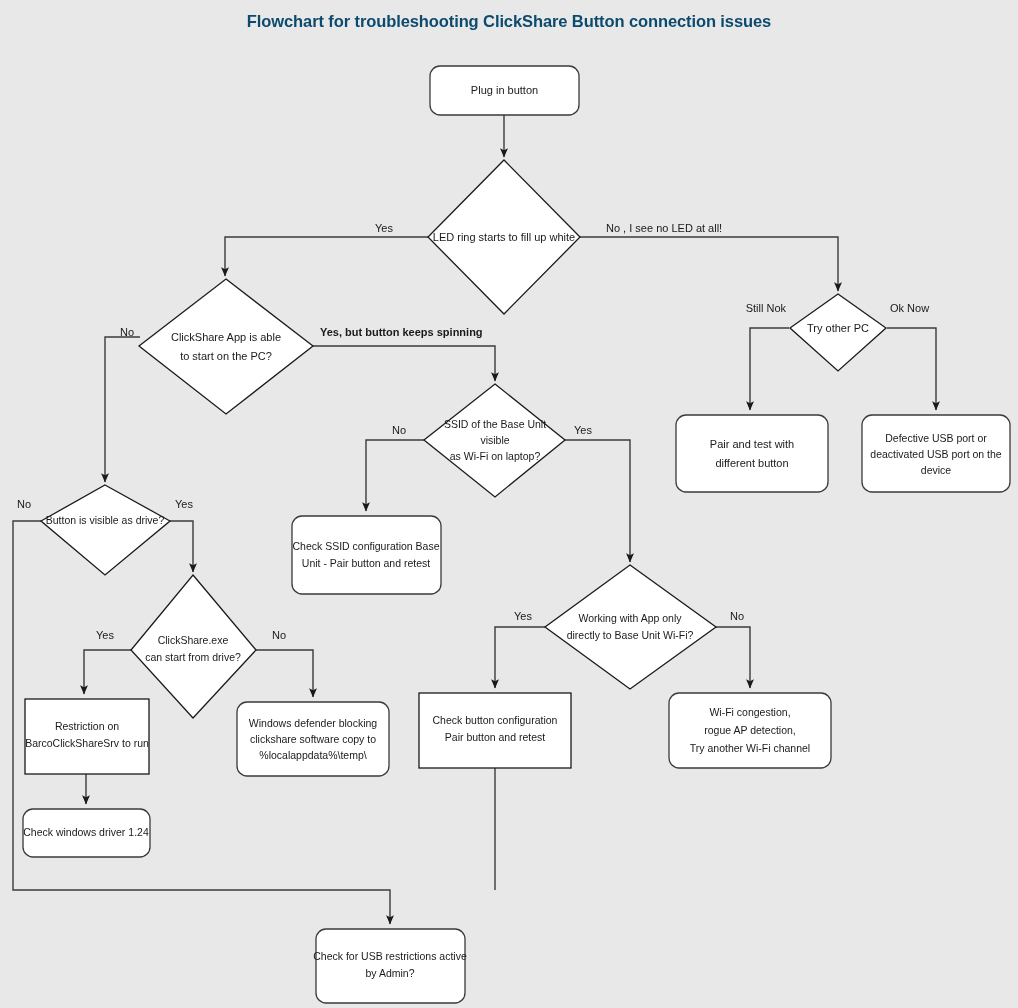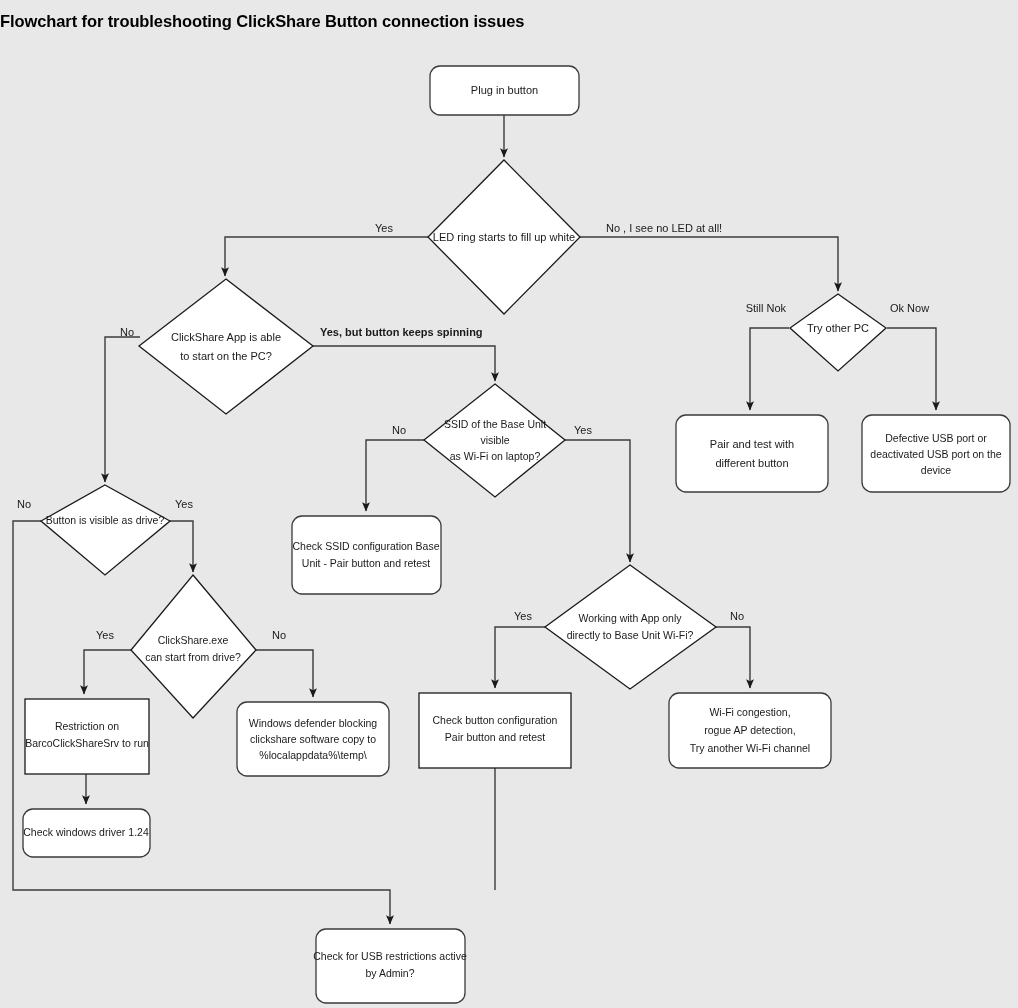--- a/index.html
+++ b/index.html
@@ -12,23 +12,24 @@
     height: 1008px;
     font-family: "Liberation Sans", sans-serif;
     overflow: hidden;
     position: relative;
   }
   #chart-title {
     position: absolute;
     top: 12px;
     left: 0;
     width: 1018px;
+    text-align: center;
     font-size: 16.5px;
     font-weight: bold;
-    color: #000000;
+    color: #0c4a6e;
     letter-spacing: -0.1px;
   }
   svg#flow {
     position: absolute;
     top: 0;
     left: 0;
     width: 1018px;
     height: 1008px;
   }
   .node-shape {

